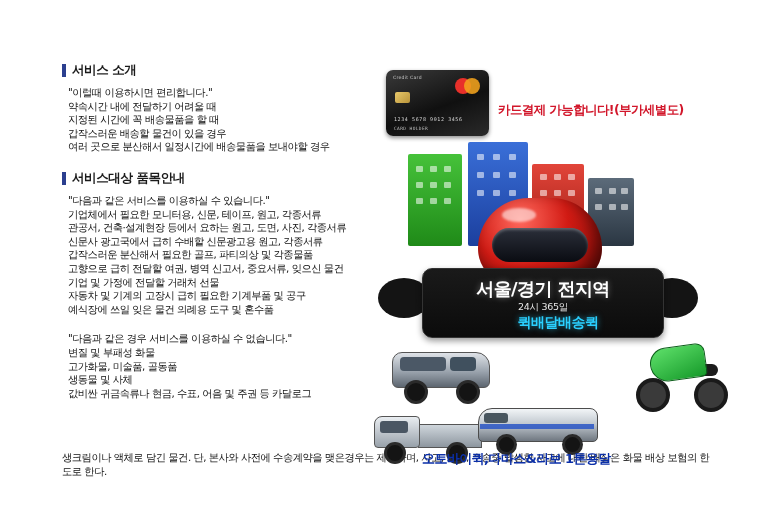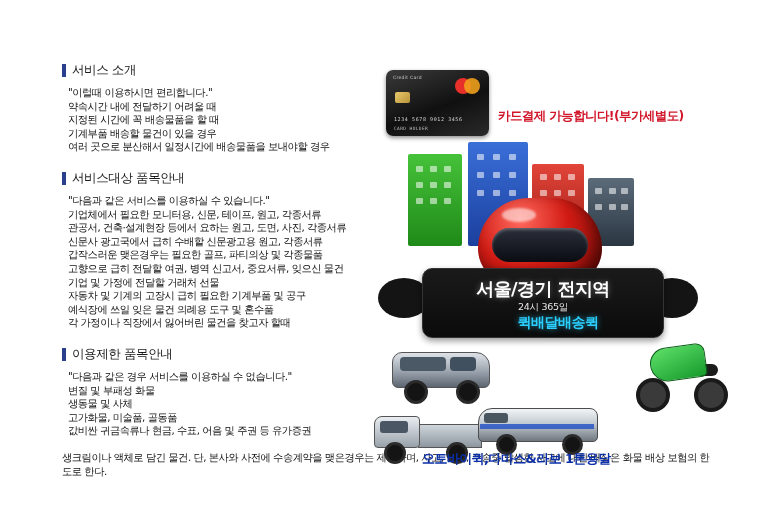--- a/index.html
+++ b/index.html
@@ -3,21 +3,21 @@
 <meta charset="utf-8">
 <style>
   html,body{margin:0;padding:0;background:#ffffff;}
   body{width:764px;height:510px;overflow:hidden;font-family:"DejaVu Sans","Liberation Sans",sans-serif;}
   #page{position:relative;width:764px;height:510px;background:#ffffff;}
 
   
   .col-left{position:absolute;left:62px;top:62px;width:330px;}
   .sec-head{display:flex;align-items:center;gap:6px;margin:0 0 7px 0;}
   .sec-bar{display:inline-block;width:4px;height:13px;background:#2b3f8f;}
-  .sec-title{font-size:12.5px;font-weight:normal;color:#1a1a1a;letter-spacing:-0.4px;}
+  .sec-title{font-size:12.5px;font-weight:bold;color:#1a1a1a;letter-spacing:-0.4px;}
   .lines{margin:0 0 16px 6px;}
   .ln{font-size:10.3px;line-height:13.6px;color:#111;letter-spacing:-0.5px;white-space:nowrap;}
   .ln.quote{color:#111;}
 
   
   .footnote{position:absolute;left:62px;top:450px;width:650px;font-size:10.3px;color:#111;letter-spacing:-0.5px;line-height:14px;}
 
   
   .col-right{position:absolute;left:360px;top:46px;width:400px;height:420px;}
 
@@ -28,21 +28,21 @@
   .card .cardlabel{position:absolute;left:7px;top:5px;font-size:4.5px;color:#c9c9c9;letter-spacing:.3px;}
   .card .chip{position:absolute;left:9px;top:22px;width:15px;height:11px;border-radius:2px;
         background:linear-gradient(135deg,#e8c86a,#b8933a);}
   .card .mc{position:absolute;right:8px;top:8px;width:26px;height:16px;}
   .card .mc span{position:absolute;top:0;width:16px;height:16px;border-radius:50%;}
   .card .mc .c1{left:0;background:#e8302a;}
   .card .mc .c2{left:9px;background:#f2a31c;opacity:.88;}
   .card .num{position:absolute;left:8px;bottom:14px;font-size:5px;color:#d8d8d8;letter-spacing:.6px;font-family:"DejaVu Sans Mono","Liberation Mono",monospace;}
   .card .holder{position:absolute;left:8px;bottom:5px;font-size:4.5px;color:#bdbdbd;letter-spacing:.4px;font-family:"DejaVu Sans Mono","Liberation Mono",monospace;}
 
-  .card-caption{position:absolute;left:138px;top:62px;font-size:12.5px;font-weight:bold;color:#d2172b;letter-spacing:-0.6px;white-space:nowrap;}
+  .card-caption{position:absolute;left:138px;top:56px;font-size:12.5px;font-weight:bold;color:#d2172b;letter-spacing:-0.6px;white-space:nowrap;}
 
   
   .bldg{position:absolute;border-radius:2px;}
   .b-green{left:48px;top:108px;width:54px;height:92px;background:linear-gradient(180deg,#46c23a,#1f8a18);}
   .b-blue{left:108px;top:96px;width:60px;height:104px;background:linear-gradient(180deg,#3a6fd8,#1b3f9e);}
   .b-red{left:172px;top:118px;width:52px;height:82px;background:linear-gradient(180deg,#e2453a,#9c1b12);}
   .b-dark{left:228px;top:132px;width:46px;height:68px;background:linear-gradient(180deg,#5c6b7a,#2a3642);}
   .win{position:absolute;background:rgba(255,255,255,.55);width:7px;height:6px;border-radius:1px;}
 
   
@@ -119,51 +119,46 @@
   <div class="col-left">
 
     <div class="sec-head">
       <span class="sec-bar"></span>
       <span class="sec-title">서비스 소개</span>
     </div>
     <div class="lines">
       <div class="ln quote">"이럴때 이용하시면 편리합니다."</div>
       <div class="ln">약속시간 내에 전달하기 어려울 때</div>
       <div class="ln">지정된 시간에 꼭 배송물품을 할 때</div>
-      <div class="ln">기계부품 배송할 물건이 있을 경우</div>
+      <div class="ln">갑작스러운 배송할 물건이 있을 경우</div>
       <div class="ln">여러 곳으로 분산해서 일정시간에 배송물품을 보내야할 경우</div>
     </div>
 
     <div class="sec-head">
       <span class="sec-bar"></span>
       <span class="sec-title">서비스대상 품목안내</span>
     </div>
     <div class="lines">
       <div class="ln quote">"다음과 같은 서비스를 이용하실 수 있습니다."</div>
       <div class="ln">기업체에서 필요한 모니터용, 신문, 테이프, 원고, 각종서류</div>
       <div class="ln">관공서, 건축·설계현장 등에서 요하는 원고, 도면, 사진, 각종서류</div>
       <div class="ln">신문사 광고국에서 급히 수배할 신문광고용 원고, 각종서류</div>
-      <div class="ln">갑작스러운 맺은경우는 필요한 골프, 파티의상 및 각종물품</div>
+      <div class="ln">갑작스러운 분산해서 필요한 골프, 파티의상 및 각종물품</div>
       <div class="ln">고향으로 급히 전달할 여권, 병역 신고서, 중요서류, 잊으신 물건</div>
       <div class="ln">기업 및 가정에 전달할 거래처 선물</div>
       <div class="ln">자동차 및 기계의 고장시 급히 필요한 기계부품 및 공구</div>
       <div class="ln">예식장에 쓰일 잊은 물건 의례용 도구 및 혼수품</div>
-      <div class="ln">각 가정이나 직장에서 잃어버린 물건을 찾고자 할때</div>
-    </div>
-
-    <div class="sec-head">
-      <span class="sec-bar"></span>
-      <span class="sec-title">이용제한 품목안내</span>
-    </div>
+    </div>
+
     <div class="lines">
       <div class="ln quote">"다음과 같은 경우 서비스를 이용하실 수 없습니다."</div>
       <div class="ln">변질 및 부패성 화물</div>
+      <div class="ln">고가화물, 미술품, 골동품</div>
       <div class="ln">생동물 및 사체</div>
-      <div class="ln">고가화물, 미술품, 골동품</div>
-      <div class="ln">값비싼 귀금속류나 현금, 수표, 어음 및 주권 등 유가증권</div>
+      <div class="ln">값비싼 귀금속류나 현금, 수표, 어음 및 주권 등 카달로그</div>
     </div>
   </div>
 
   <div class="footnote">생크림이나 액체로 담긴 물건. 단, 본사와 사전에 수송계약을 맺은경우는 제외하며, 사고, 기타, 수송중 발생한 사고에 대한 배상은 화물 배상 보험의 한도로 한다.</div>
 
   <div class="col-right">
 
     <div class="card">
       <div class="cardlabel">Credit Card</div>
       <div class="chip"></div>

